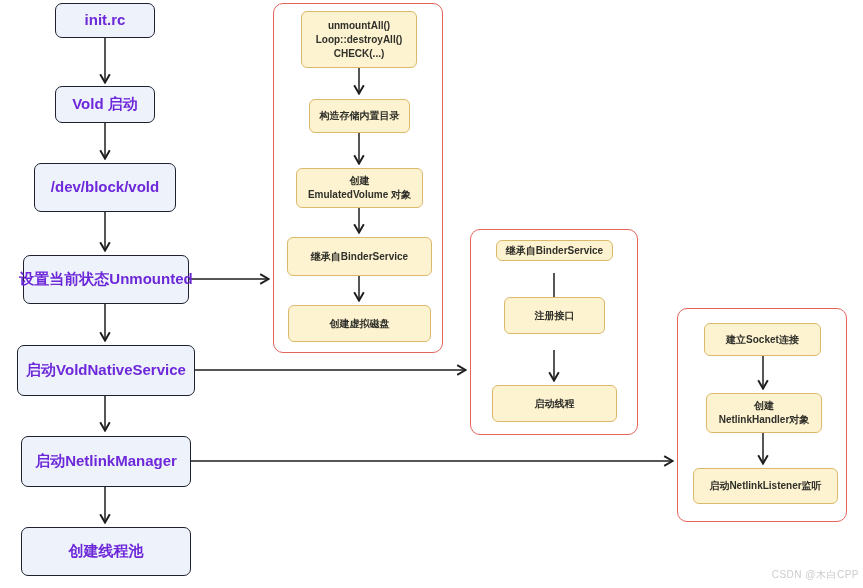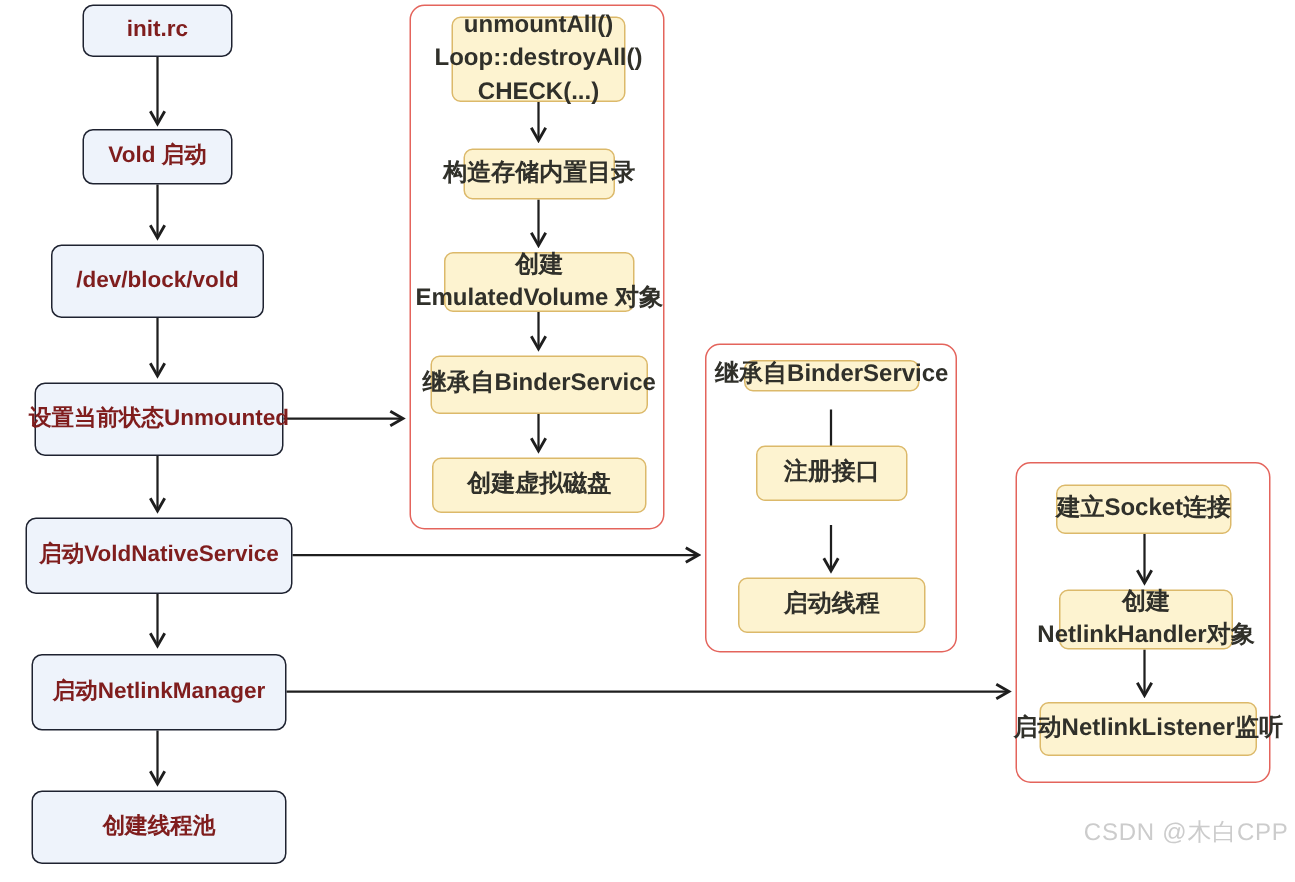--- a/index.html
+++ b/index.html
@@ -19,39 +19,39 @@
   }
   .node{
     position:absolute;display:flex;flex-direction:column;align-items:center;justify-content:center;
     text-align:center;line-height:1.25;
   }
   .node span{display:block;white-space:nowrap}
   .node.blue{
     background:var(--primary-node-fill);
     border:1.7px solid var(--primary-node-border);
     border-radius:7px;
-    color:#7f1d1d;font-weight:bold;font-size:15px;
+    color:#6d28d9;font-weight:bold;font-size:15px;
   }
   .node.yellow{
     background:var(--detail-node-fill);
     border:1.5px solid var(--detail-node-border);
     border-radius:6px;
-    color:#30302a;font-weight:600;font-size:16px;line-height:1.4;
+    color:#30302a;font-weight:600;font-size:10px;line-height:1.4;
   }
   .group{
     position:absolute;background:#ffffff;
     border:1.6px solid var(--group-border);
     border-radius:10px;
   }
   svg.arrows{position:absolute;left:0;top:0;width:863px;height:588px;pointer-events:none}
   svg.arrows line{stroke:var(--arrow);stroke-width:1.5}
   svg.arrows .head{fill:none;stroke:var(--arrow);stroke-width:1.6}
   .watermark{
-    position:absolute;right:4px;bottom:22px;
-    color:var(--watermark);font-size:16px;letter-spacing:.5px;margin-left:12px;
+    position:absolute;right:4px;bottom:6px;
+    color:var(--watermark);font-size:10px;letter-spacing:.5px;margin-left:12px;
   }
 </style>
 </head>
 <body>
 
 <div class="canvas">
 
   <div class="group" style="left:273px;top:3px;width:170px;height:350px"></div>
   <div class="group" style="left:470px;top:229px;width:168px;height:206px"></div>
   <div class="group" style="left:677px;top:308px;width:170px;height:214px"></div>

